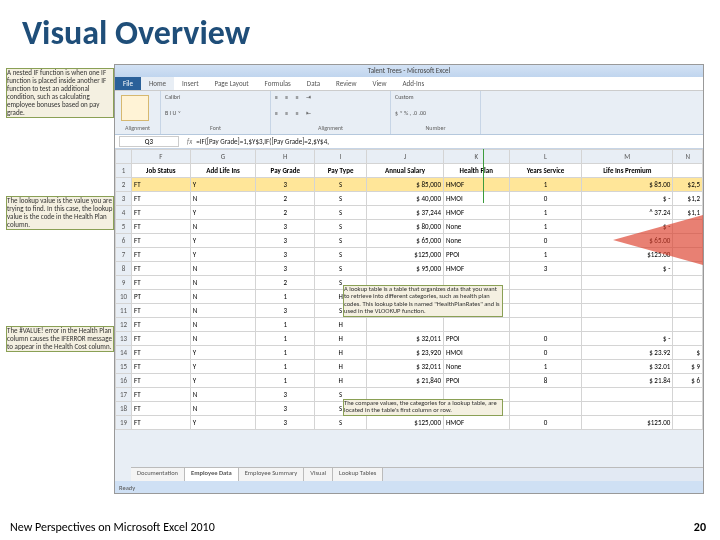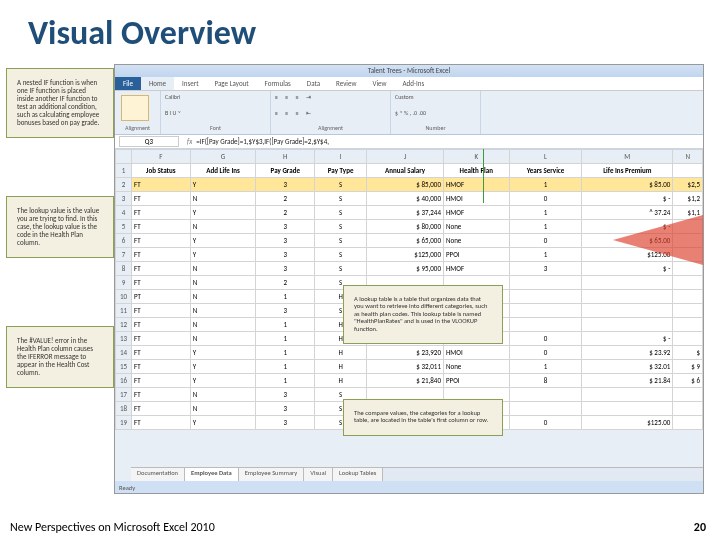--- a/index.html
+++ b/index.html
@@ -1,17 +1,17 @@
 <!DOCTYPE html>
 <html><head>
 <meta charset="utf-8">
 <style>
 *{margin:0;padding:0;box-sizing:border-box;font-family:Calibri,Arial,sans-serif}
 body{width:720px;height:540px;background:#fff;position:relative;overflow:hidden}
-.title{font-size:34px;font-weight:bold;color:#1f4e79;padding:12px 0 10px 28px}
+.title{font-size:34px;font-weight:bold;color:#1f4e79;padding:12px 0 10px 22px}
 .sshot{position:absolute;left:114px;top:64px;width:590px;height:430px;border:1px solid #999;background:#e8eef5;font-size:7px;overflow:hidden}
 .titlebar{height:12px;background:linear-gradient(#d3e2f4,#c0d5ee);text-align:center;line-height:12px;color:#444;font-size:7px}
 .ribbon-tabs{height:14px;background:#fff;display:flex;border-bottom:1px solid #ccc}
 .ribbon-tabs span{padding:2px 8px;font-size:7px;color:#555}
 .ribbon-tabs .file{background:#2a6099;color:#fff}
 .ribbon-tabs .active{background:#e8eef5}
 .ribbon{height:44px;background:#e8eef5;display:flex;border-bottom:1px solid #b5c8dd}
 .grp{border-right:1px solid #c7d5e6;padding:2px 4px;display:flex;flex-direction:column;justify-content:space-between;font-size:6px;color:#555}
 .grp .hdr{text-align:center;font-size:6px;color:#666}
 .paste{width:28px;height:26px;background:#fff3d6;border:1px solid #d6b870;margin:2px}
@@ -20,21 +20,21 @@
 .fx{padding:0 4px;color:#777;font-style:italic}
 .formula{font-size:7px;color:#222}
 .grid{background:#fff}
 .grid table{border-collapse:collapse;width:100%}
 .grid th,.grid td{border:1px solid #d4d4d4;font-size:7px;padding:1px 2px;height:14px;white-space:nowrap}
 .grid th{background:#e8eef5;font-weight:normal;color:#555;text-align:center}
 .grid .rh{background:#e8eef5;text-align:center;width:16px;color:#555}
 .grid .sel{background:#ffe699}
 .hdr1{font-weight:bold;text-align:center}
 .num{text-align:right}
-.callout{position:absolute;width:108px;background:#f4f0e1;border:1px solid #8aa055;padding:10px;font-size:7px;line-height:1.15;color:#333;z-index:5}
+.callout{position:absolute;width:108px;background:#f4f0e1;border:1px solid #8aa055;padding:0;font-size:7px;line-height:1.15;color:#333;z-index:5}
 .callout.in{position:absolute;width:160px;font-size:6.5px}
 .redtri{position:absolute;right:0;top:150px;width:0;height:0;border-top:25px solid transparent;border-bottom:25px solid transparent;border-right:90px solid rgba(220,60,40,.65);z-index:3}
 .sheettabs{position:absolute;bottom:12px;left:16px;right:0;height:14px;background:#e2e9f3;display:flex;font-size:6.5px;border-top:1px solid #bbb}
 .sheettabs span{padding:1px 6px;border-right:1px solid #bbb;color:#555;background:#f4f4f4}
 .sheettabs .on{background:#fff;font-weight:bold}
 .status{position:absolute;bottom:0;left:0;right:0;height:12px;background:#cfe0f4;font-size:6.5px;padding:3px 4px;color:#555}
 .footer-l{position:absolute;bottom:6px;left:10px;font-size:12px}
 .footer-r{position:absolute;bottom:6px;right:14px;font-size:12px;font-weight:bold}
 .greenline{position:absolute;width:1px;height:54px;background:#3c9b3c;left:368px;top:84px;z-index:2}
 </style>

